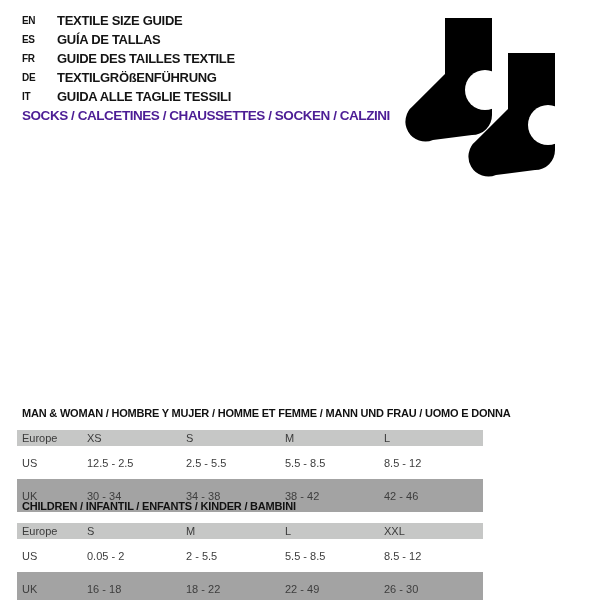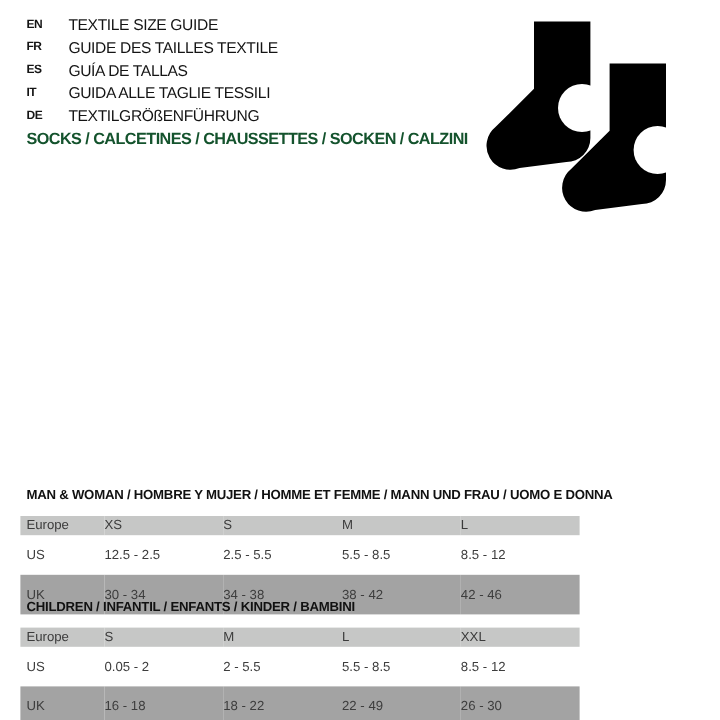--- a/index.html
+++ b/index.html
@@ -12,28 +12,28 @@
   .abs{position:absolute;}
 
   
   .lang-block{left:22px;top:11px;}
   .lang-row{display:flex;line-height:19px;}
   .lang-code{
     width:35px;flex:0 0 35px;
     font-size:10px;font-weight:700;letter-spacing:-0.3px;color:#141414;
   }
   .lang-label{
-    font-size:13px;font-weight:400;letter-spacing:-0.3px;color:#141414;
+    font-size:13px;font-weight:700;letter-spacing:-0.3px;color:#141414;
     white-space:nowrap;
   }
 
   
   .category-line{
     left:22px;top:108px;
-    font-size:13.5px;font-weight:700;letter-spacing:-0.45px;color:#14532d;
+    font-size:13.5px;font-weight:700;letter-spacing:-0.45px;color:#4c1d95;
     white-space:nowrap;
   }
 
   
   .socks-icon{left:396px;top:10px;width:180px;height:180px;}
 
   
   .size-section{left:17px;width:466px;}
   .section-man{top:407px;}
   .section-children{top:500px;}
@@ -59,34 +59,34 @@
 </style>
 </head>
 <body>
 
 <div class="abs lang-block">
   <div class="lang-row">
     <span class="lang-code">EN</span>
     <span class="lang-label">TEXTILE SIZE GUIDE</span>
   </div>
   <div class="lang-row">
+    <span class="lang-code">ES</span>
+    <span class="lang-label">GUÍA DE TALLAS</span>
+  </div>
+  <div class="lang-row">
     <span class="lang-code">FR</span>
     <span class="lang-label">GUIDE DES TAILLES TEXTILE</span>
   </div>
   <div class="lang-row">
-    <span class="lang-code">ES</span>
-    <span class="lang-label">GUÍA DE TALLAS</span>
+    <span class="lang-code">DE</span>
+    <span class="lang-label">TEXTILGRÖßENFÜHRUNG</span>
   </div>
   <div class="lang-row">
     <span class="lang-code">IT</span>
     <span class="lang-label">GUIDA ALLE TAGLIE TESSILI</span>
-  </div>
-  <div class="lang-row">
-    <span class="lang-code">DE</span>
-    <span class="lang-label">TEXTILGRÖßENFÜHRUNG</span>
   </div>
 </div>
 
 <div class="abs category-line">SOCKS / CALCETINES / CHAUSSETTES / SOCKEN / CALZINI</div>
 
 <svg class="abs socks-icon" viewBox="396 10 180 180" xmlns="http://www.w3.org/2000/svg" aria-hidden="true">
   <g fill="#000000">
     <path d="M445 18 L492 18 L492 115 A20 20 0 0 1 472 135 L433 140 A20 20 0 0 1 412.9 105.9 L445 74 Z"></path>
     <circle cx="485" cy="90" r="20" fill="#ffffff"></circle>
   </g>

